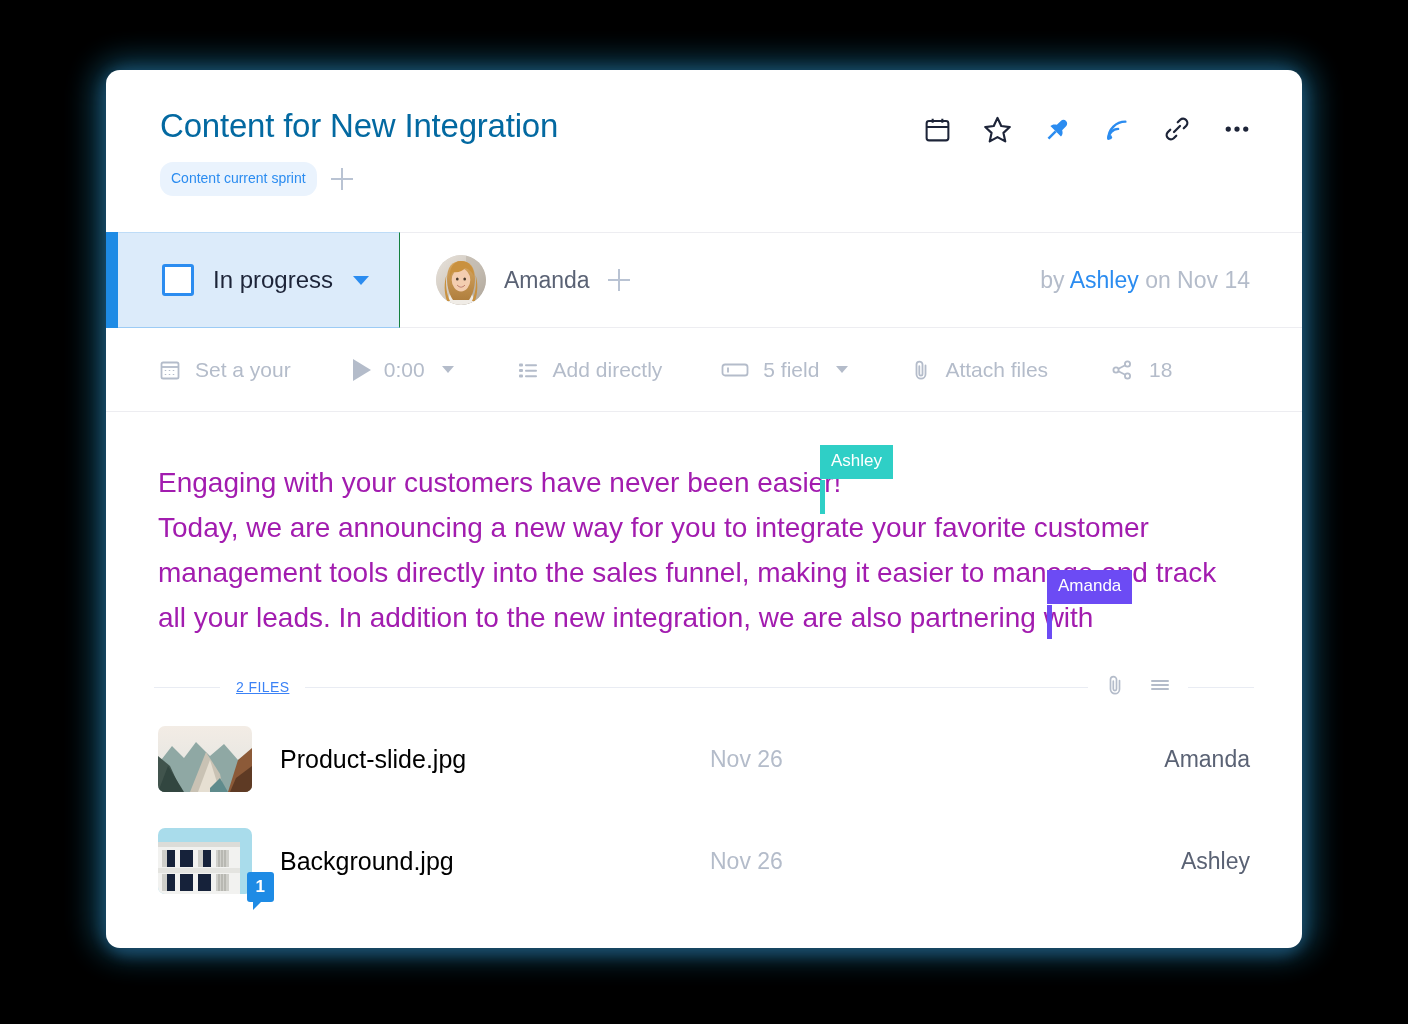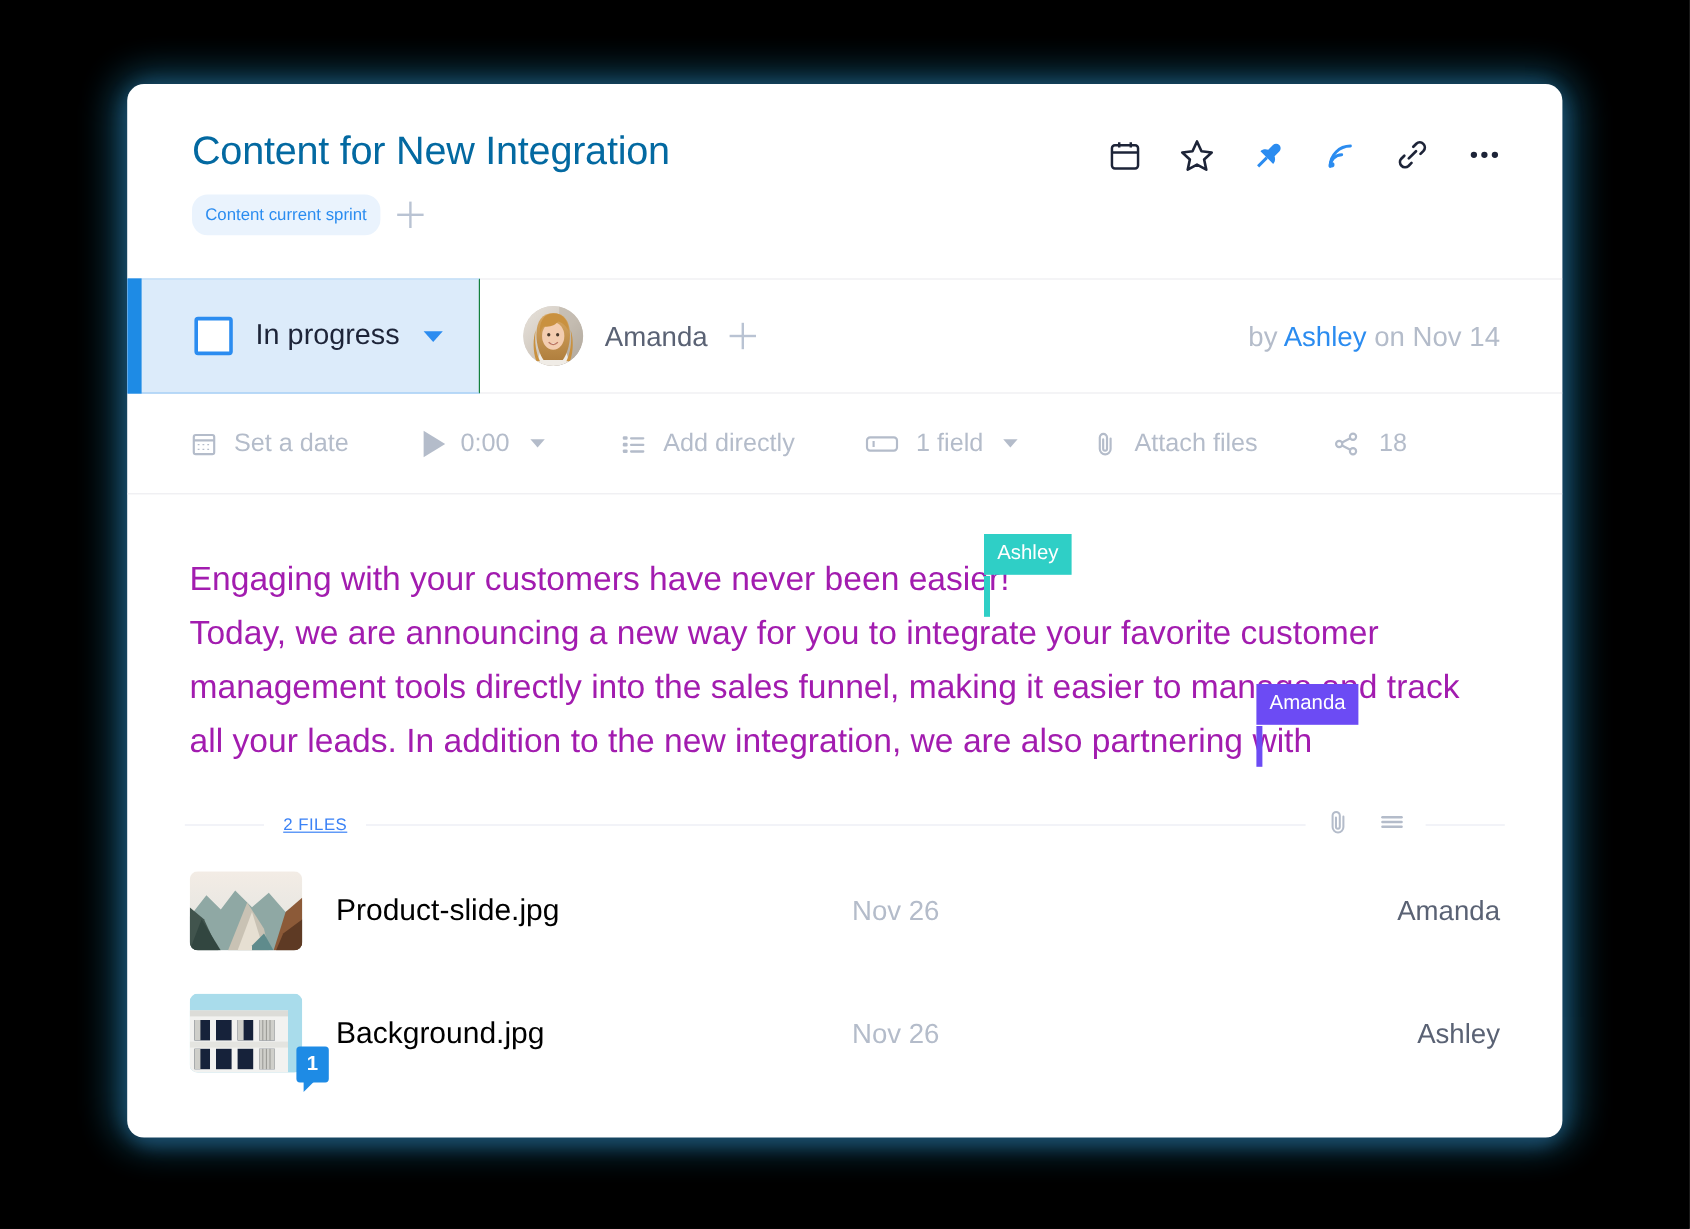--- a/index.html
+++ b/index.html
@@ -448,21 +448,21 @@
           <line x1="3.5" y1="9" x2="20.5" y2="9"></line>
           <g stroke-width="1.5">
             <line x1="7.5" y1="12" x2="7.5" y2="13"></line>
               <line x1="11.5" y1="12" x2="11.5" y2="13"></line>
               <line x1="15.5" y1="12" x2="15.5" y2="13"></line>
             <line x1="7.5" y1="16" x2="7.5" y2="17"></line>
               <line x1="11.5" y1="16" x2="11.5" y2="17"></line>
               <line x1="15.5" y1="16" x2="15.5" y2="17"></line>
           </g>
         </svg>
-        <span>Set a date</span>
+        <span>Set a your</span>
       </div>
 
       <div class="tb-item tb-gap-2">
         <span class="play-tri"></span>
         <span>0:00</span>
         <span class="tb-caret"></span>
       </div>
 
       <div class="tb-item tb-gap-3">
         <svg width="24" height="24" viewBox="0 0 24 24" fill="#b4bcca">
@@ -474,21 +474,21 @@
           <rect x="9" y="17.3" width="12" height="1.9" rx=".9"></rect>
         </svg>
         <span>Add directly</span>
       </div>
 
       <div class="tb-item tb-gap-4">
         <svg width="30" height="24" viewBox="0 0 30 24" fill="none" stroke="#b4bcca" stroke-width="1.8">
           <rect x="2.5" y="6.5" width="25" height="11" rx="2.6"></rect>
           <line x1="8" y1="9.5" x2="8" y2="14.5"></line>
         </svg>
-        <span>1 field</span>
+        <span>5 field</span>
         <span class="tb-caret"></span>
       </div>
 
       <div class="tb-item tb-gap-5">
         <svg width="22" height="24" viewBox="0 0 22 24" fill="none" stroke="#b4bcca" stroke-width="1.8" stroke-linecap="round">
           <path d="M15.5 7.5 L15.5 16.2 a4.5 4.5 0 0 1 -9 0 L6.5 6.6 a3 3 0 0 1 6 0 L12.5 16 a1.6 1.6 0 0 1 -3.2 0 L9.3 8.2"></path>
         </svg>
         <span>Attach files</span>
       </div>
 

